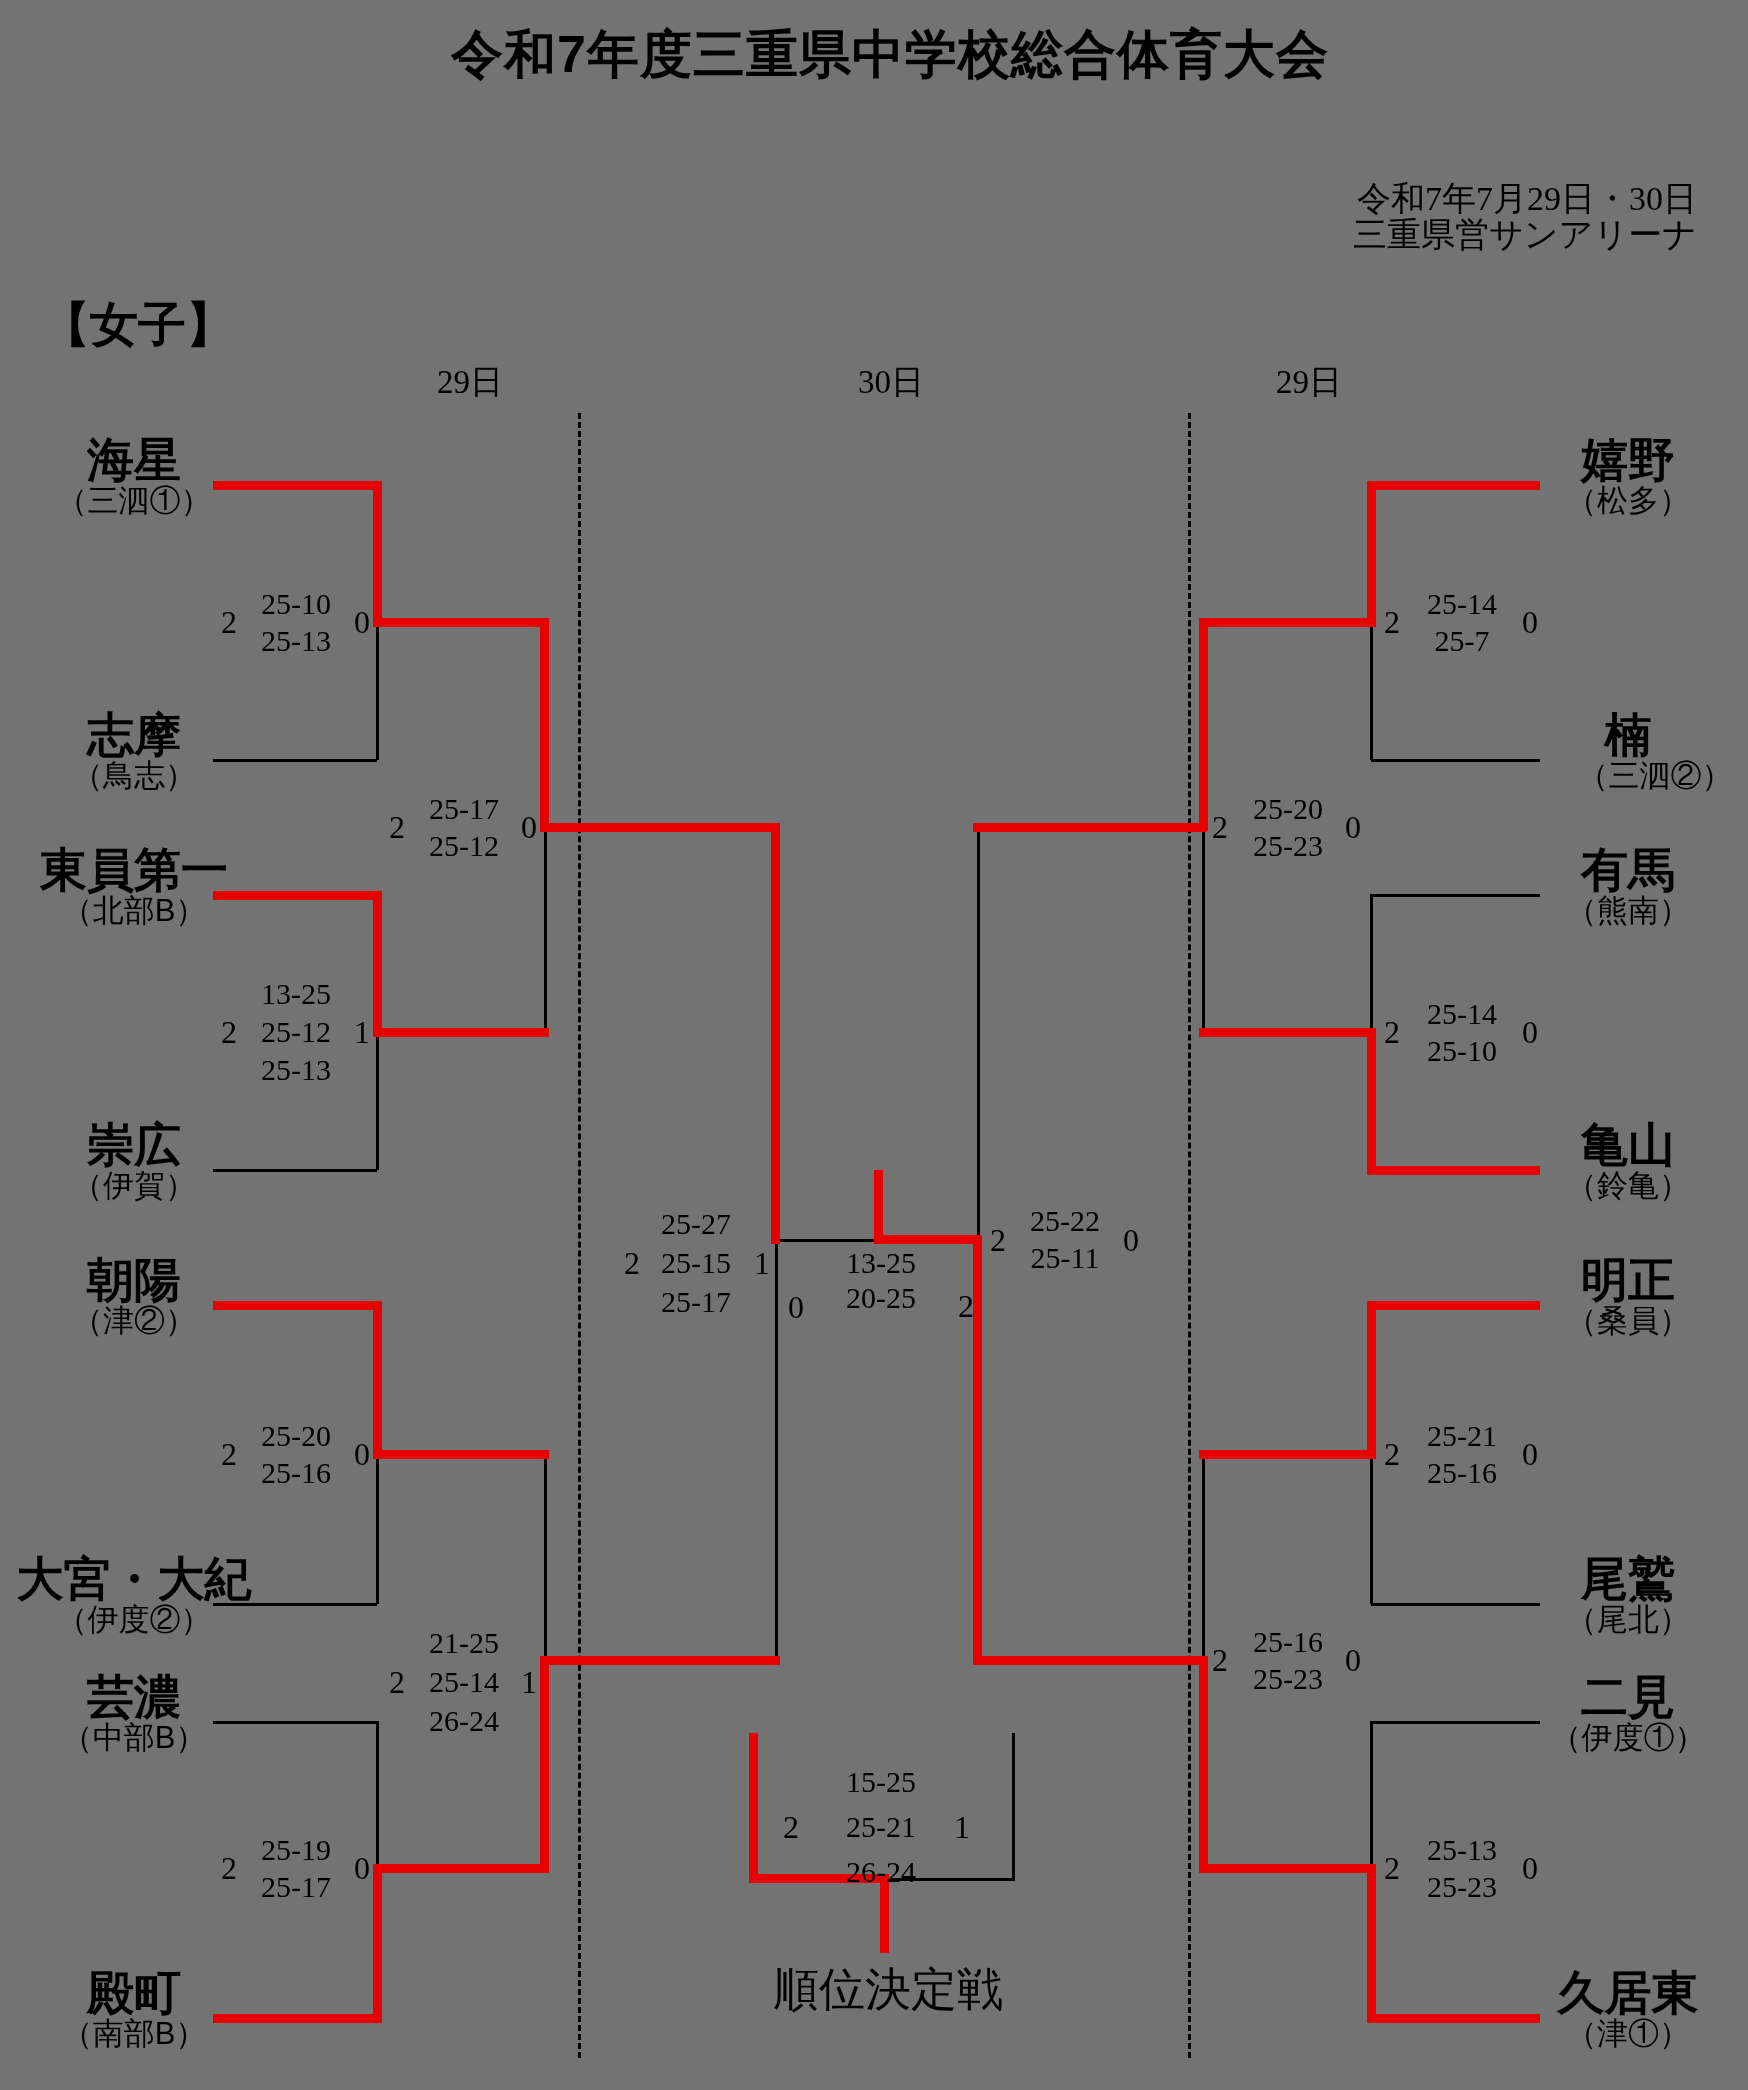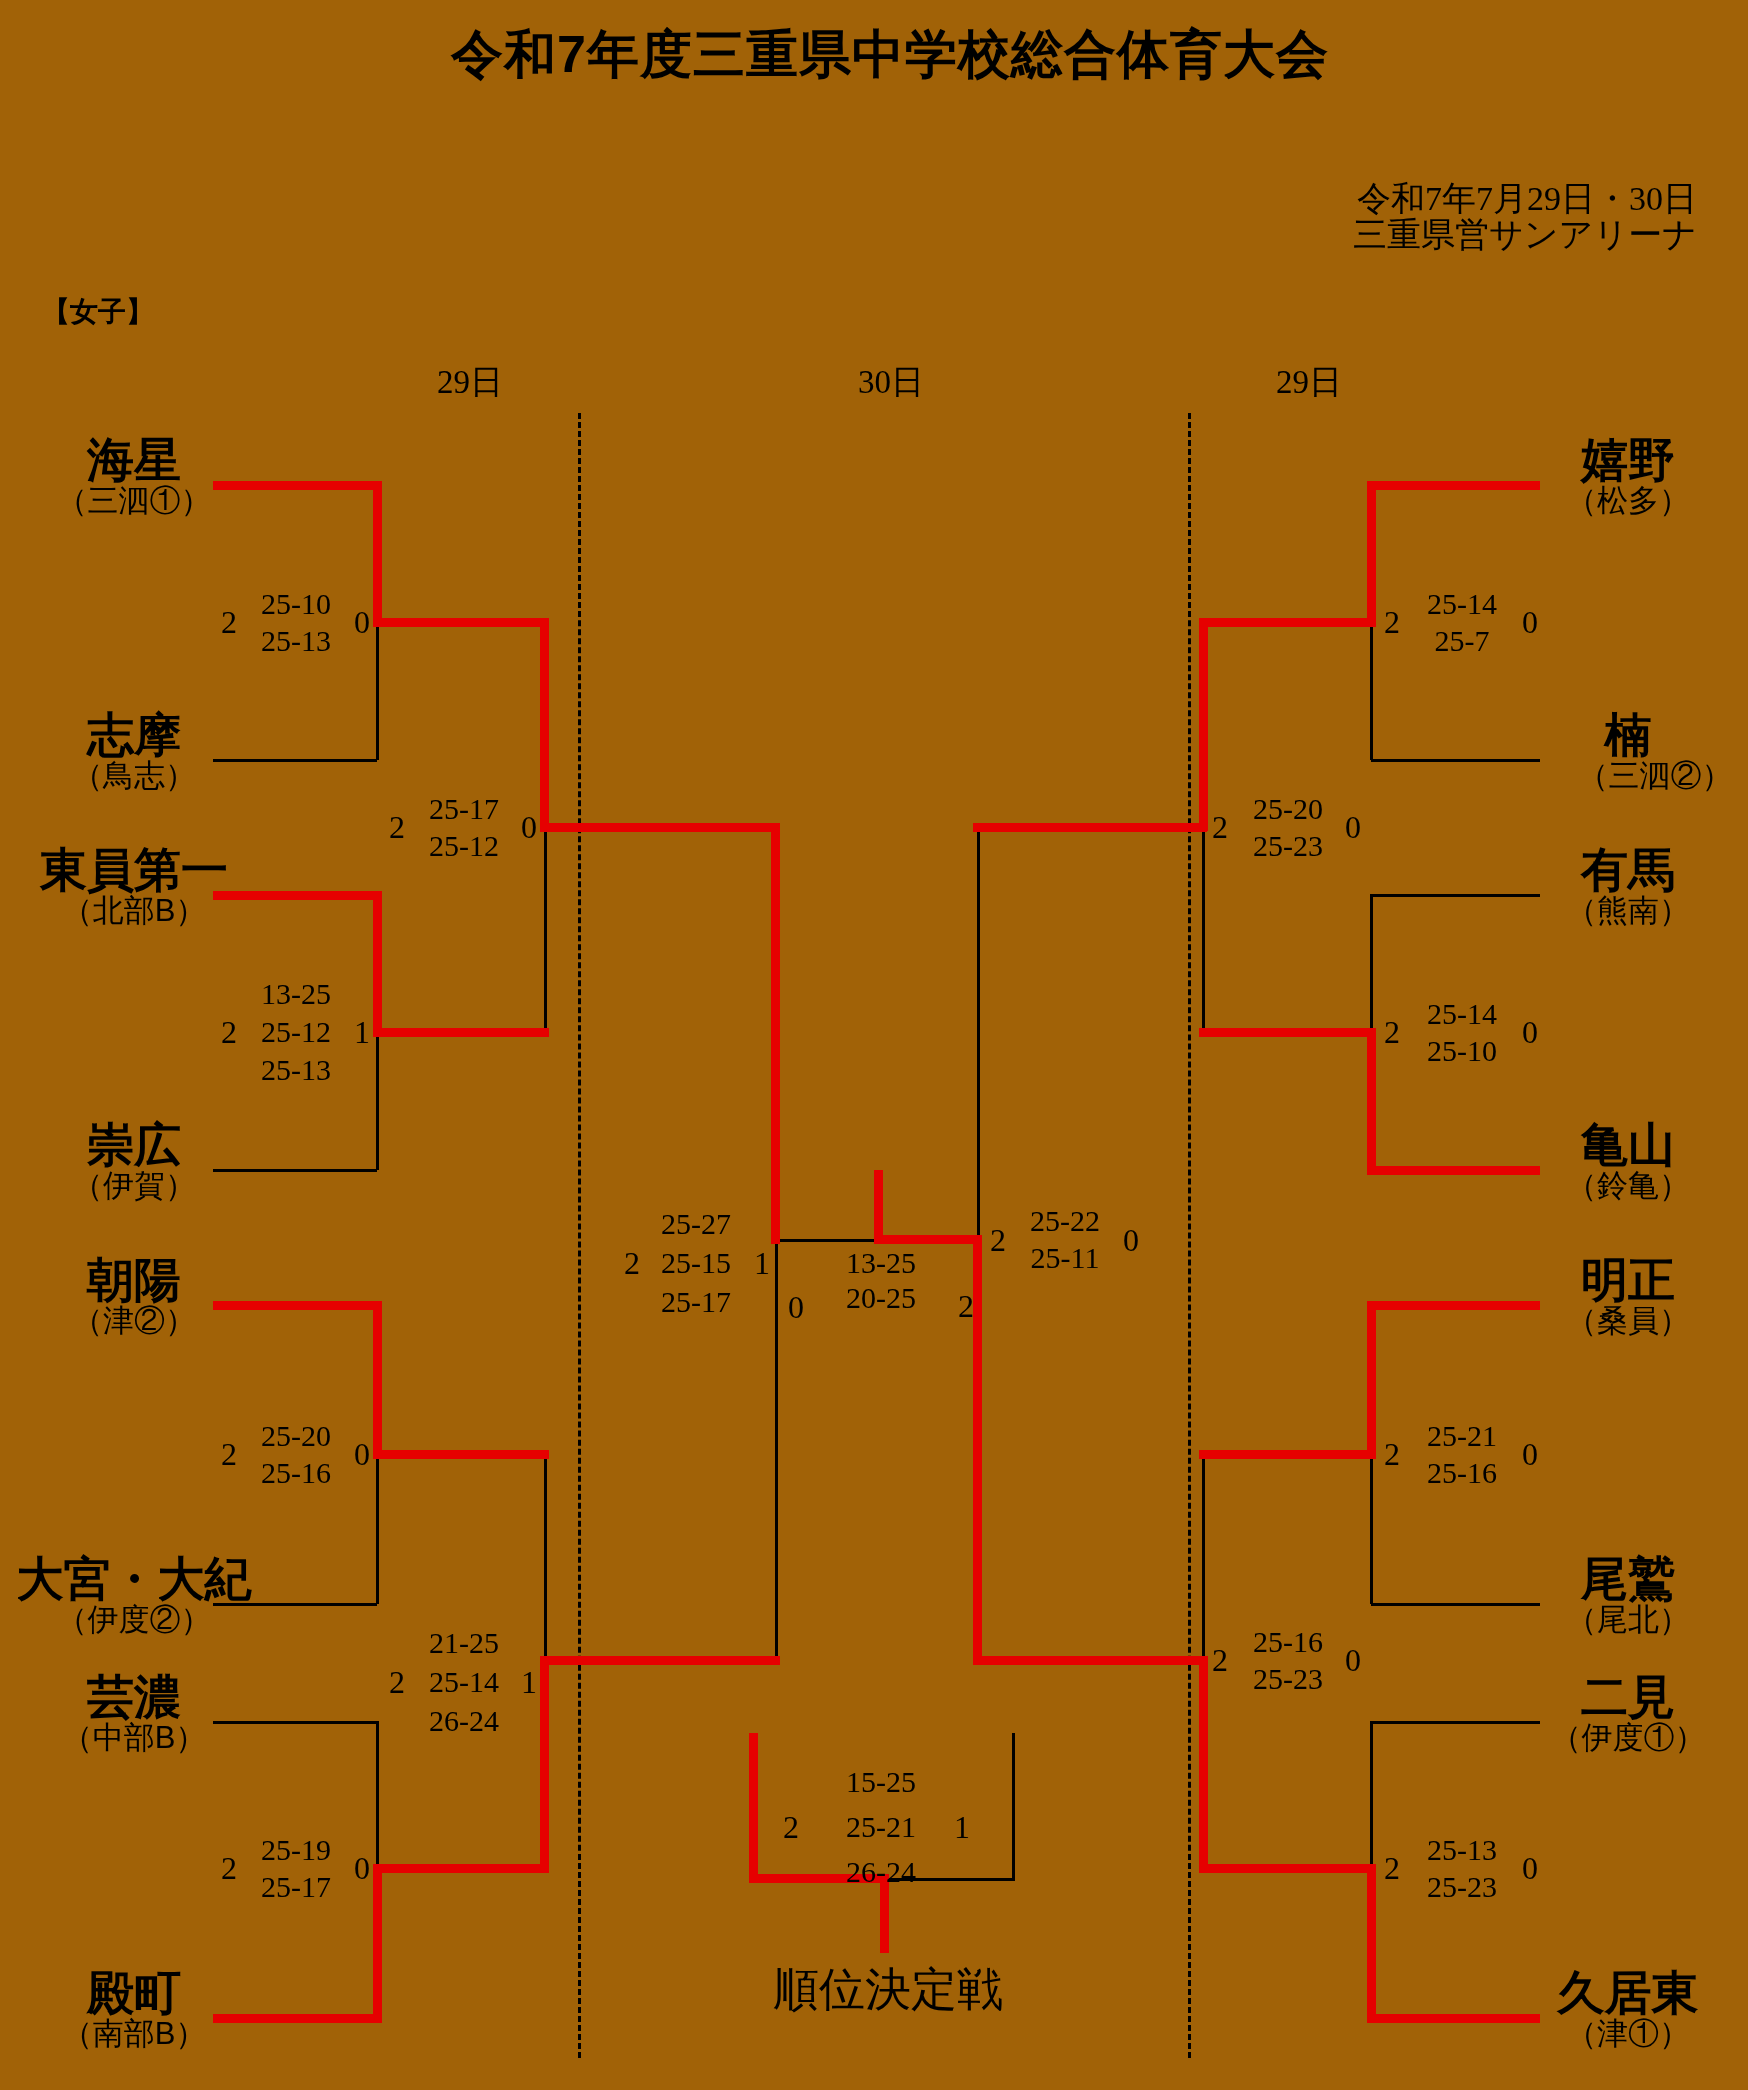--- a/index.html
+++ b/index.html
@@ -1,21 +1,21 @@
 <!DOCTYPE html>
 <html><head>
 <meta charset="utf-8">
 <style>
   html,body{margin:0;padding:0;background:#fff;}
-  #page{position:relative;width:1748px;height:2090px;background:#a16207;overflow:hidden;
+  #page{position:relative;width:1748px;height:2090px;background:#737373;overflow:hidden;
         font-family:"Liberation Serif", serif;color:#111;}
   .ctr{position:absolute;transform:translate(-50%,-50%);white-space:nowrap;}
   .title{font-family:"Liberation Sans", sans-serif;font-weight:700;font-size:52px;letter-spacing:1px;color:#000;}
   .date{font-size:34px;color:#000;}
-  .section{font-family:"Liberation Sans", sans-serif;font-weight:700;font-size:28px;color:#000;}
+  .section{font-family:"Liberation Sans", sans-serif;font-weight:700;font-size:48px;color:#000;}
   .dayhdr{font-size:33px;color:#000;}
   .tname{font-family:"Liberation Sans", sans-serif;font-weight:600;font-size:47px;color:#000;}
   .tleague{font-family:"Liberation Sans", sans-serif;font-weight:500;font-size:31px;color:#000;}
   .setline{font-size:30px;color:#000;}
   .setnum{font-size:32px;color:#000;}
   .plabel{font-size:46px;color:#000;}
   .hl,.vl{position:absolute;}
   .hl.black{height:3px;background:#000;}
   .vl.black{width:3px;background:#000;}
   .hl.red{height:9px;background:#e60000;}

